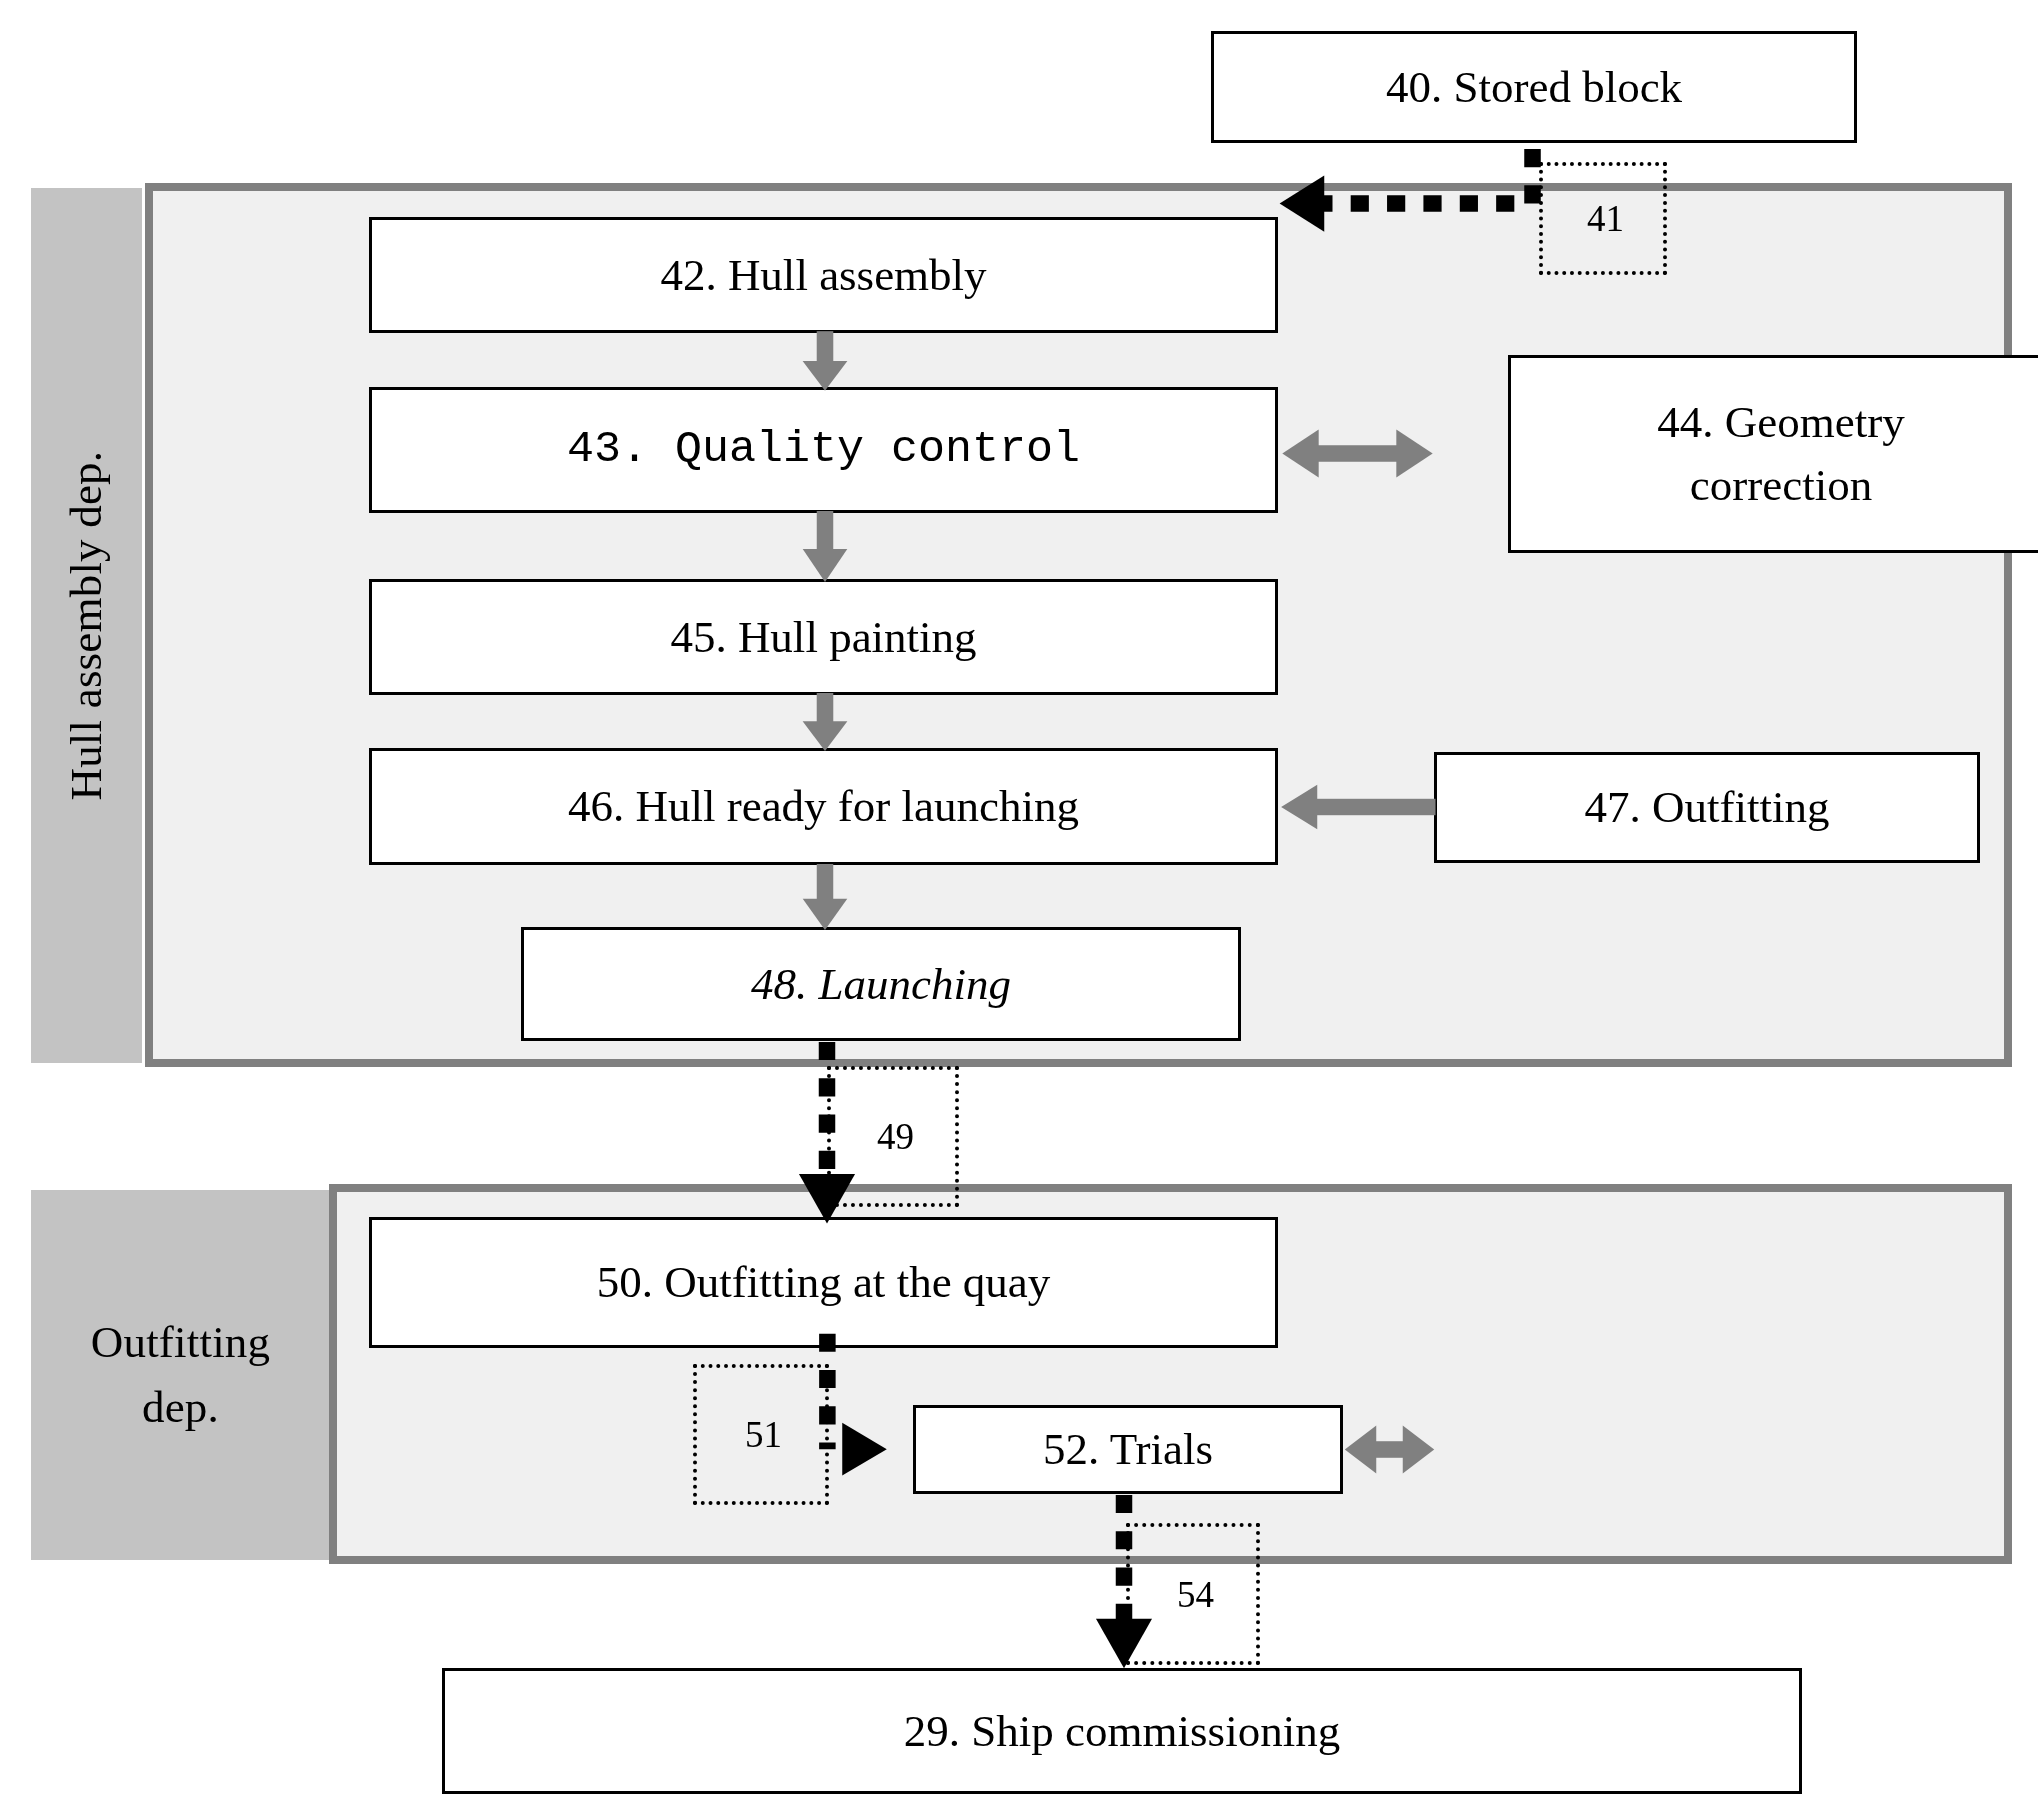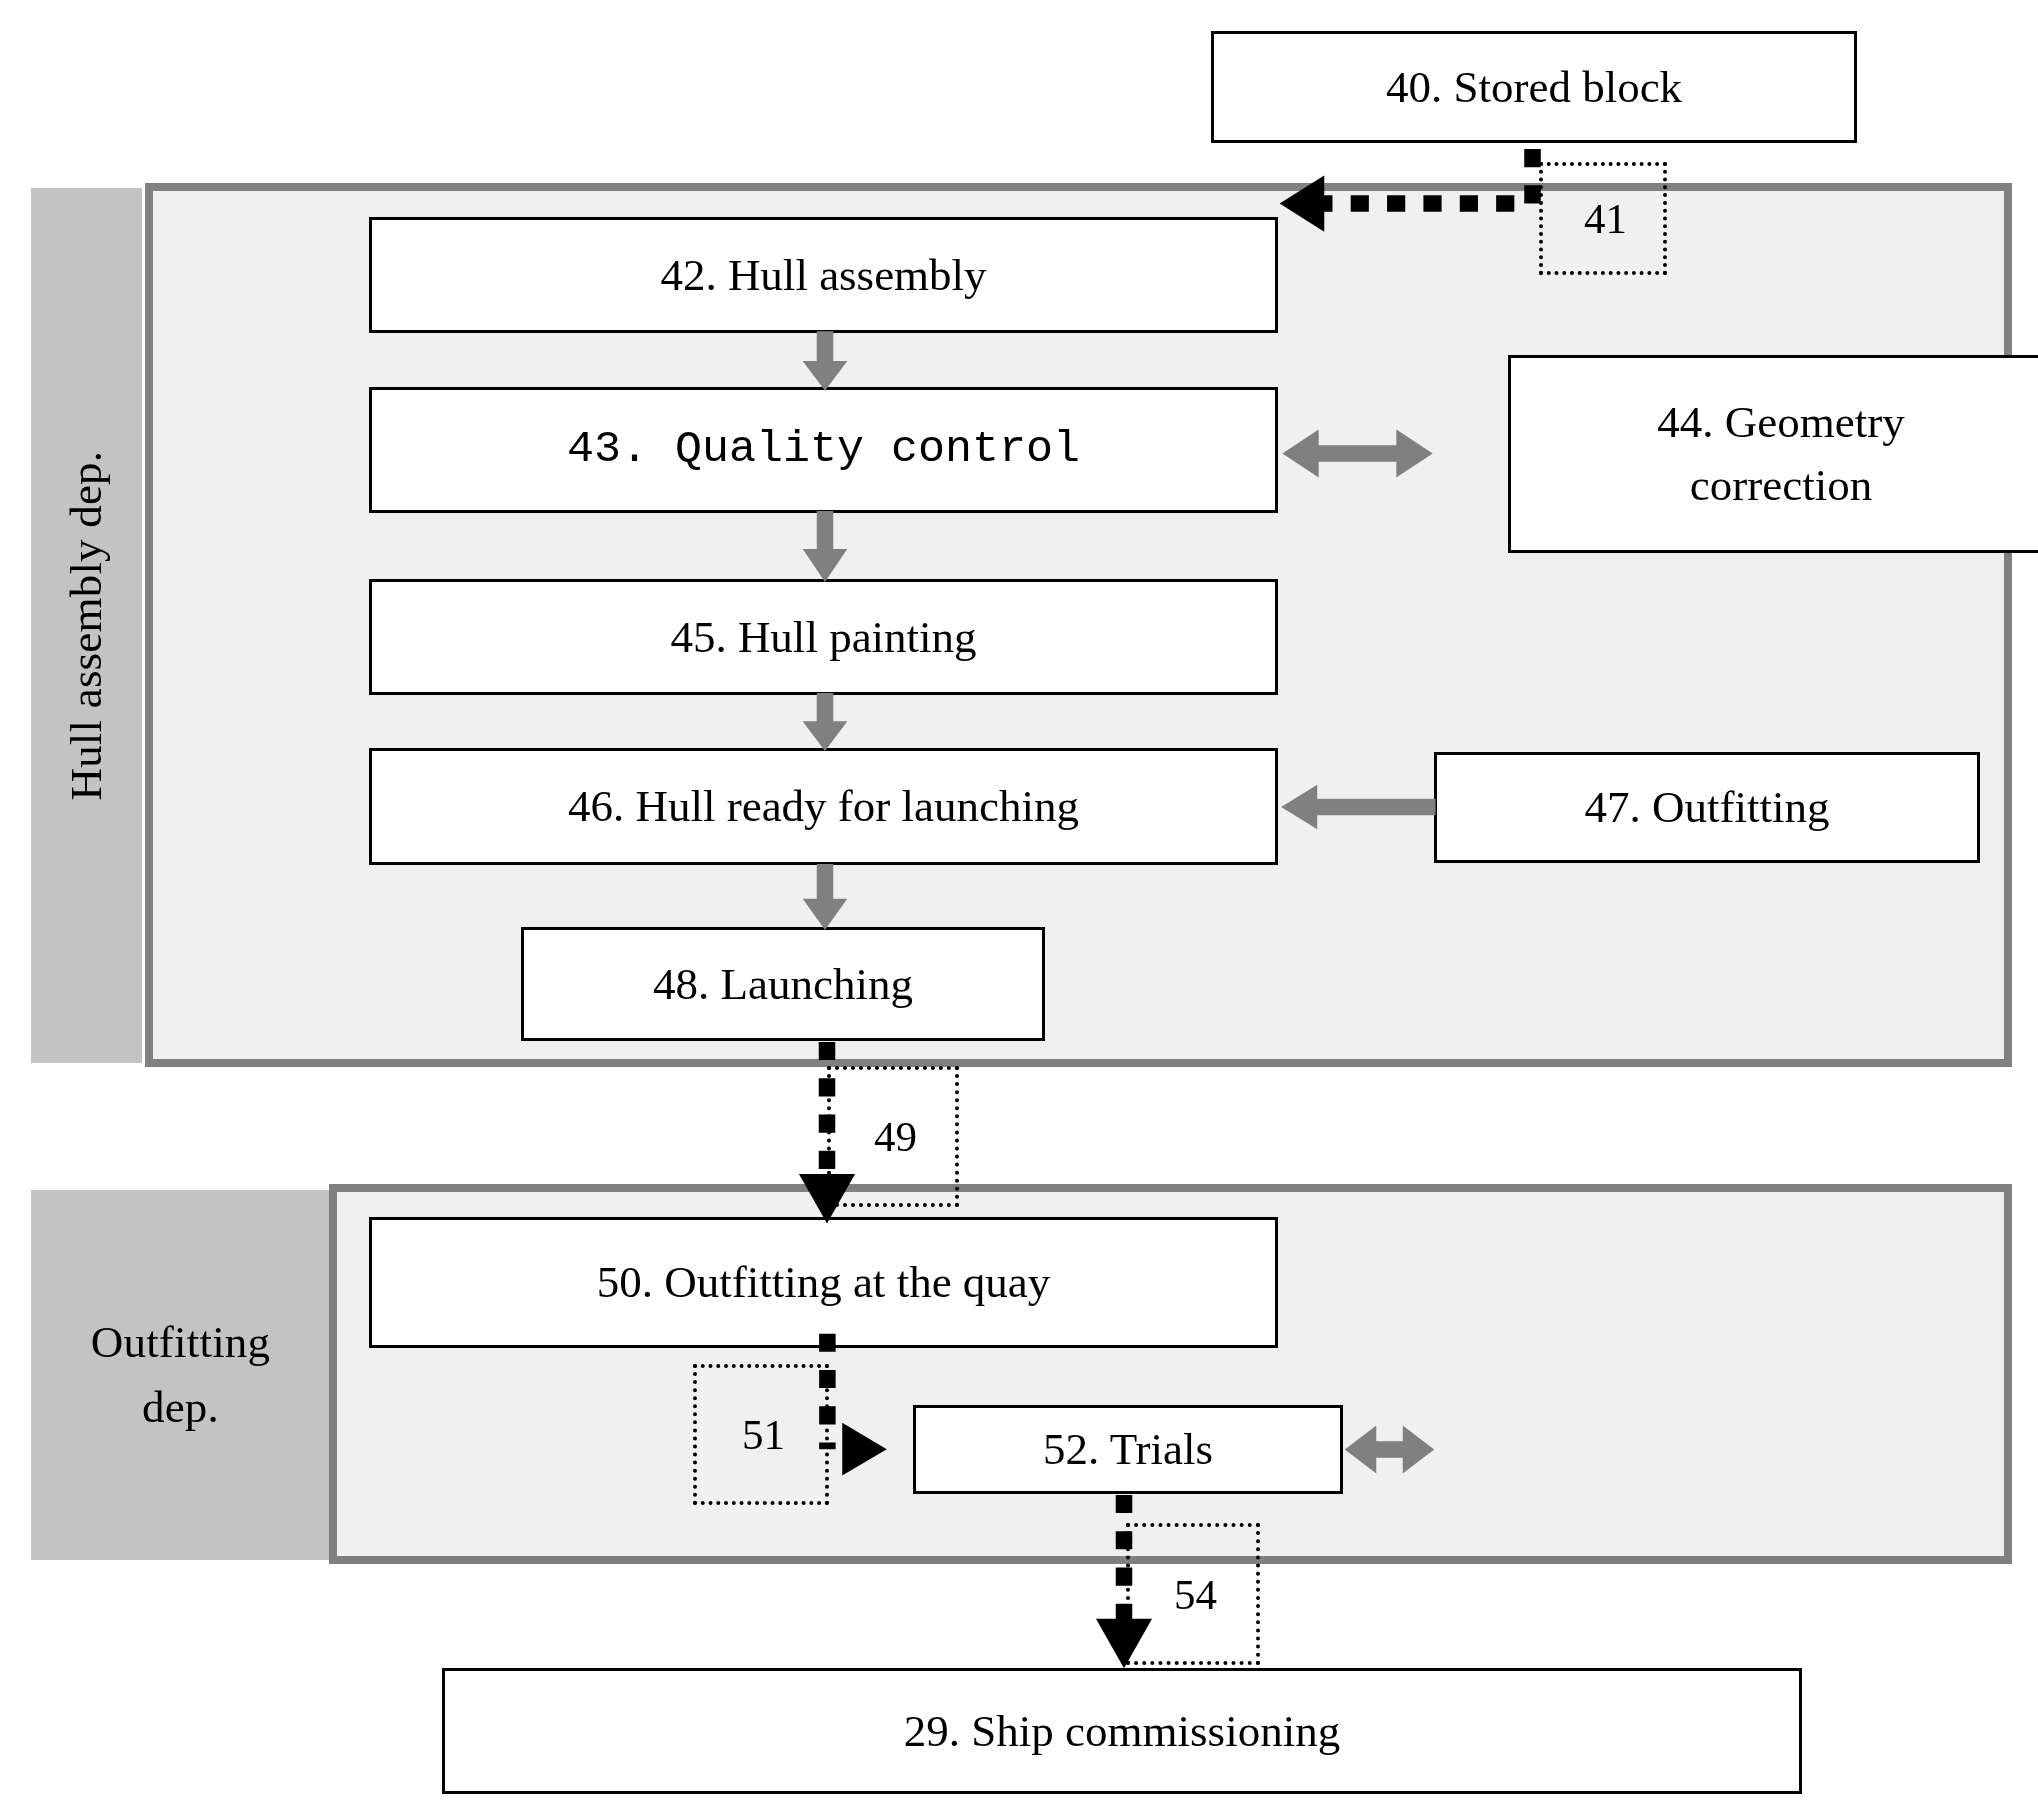--- a/index.html
+++ b/index.html
@@ -21,21 +21,21 @@
   .node span{font-size:45px;line-height:1.35;}
   .node.two-line span{line-height:1.4;}
 
   
   .garrow{position:absolute;}
   .garrow svg{display:block;overflow:visible;}
 
   
   .dlabel{position:absolute;background:transparent;border:4.1px dotted #000;box-sizing:border-box;
           display:flex;align-items:center;justify-content:center;}
-  .dlabel span{font-size:43px;line-height:1;padding-left:5px;}
+  .dlabel span{font-size:37px;line-height:1;padding-left:5px;}
 
   
   .dotcon{position:absolute;}
   .dotcon svg{display:block;overflow:visible;}
 </style>
 </head>
 <body>
 
 <div id="stage">
 
@@ -67,21 +67,21 @@
   </div>
 
   <div class="node" style="left:369px;top:748px;width:909px;height:117px;">
     <span>46. Hull ready for launching</span>
   </div>
 
   <div class="node" style="left:1434px;top:752px;width:546px;height:111px;">
     <span>47. Outfitting</span>
   </div>
 
-  <div class="node" style="left:521px;top:927px;width:524px;height:114px;">
+  <div class="node" style="left:521px;top:927px;width:720px;height:114px;font-style:italic;">
     <span>48. Launching</span>
   </div>
 
   <div class="garrow" style="left:796px;top:331px;">
     <svg width="58" height="60" viewBox="0 0 70 72">
       <rect x="25" y="0" width="20" height="40" fill="#808080"></rect>
       <polygon points="8,36 62,36 35,72" fill="#808080"></polygon>
     </svg>
   </div>
 

